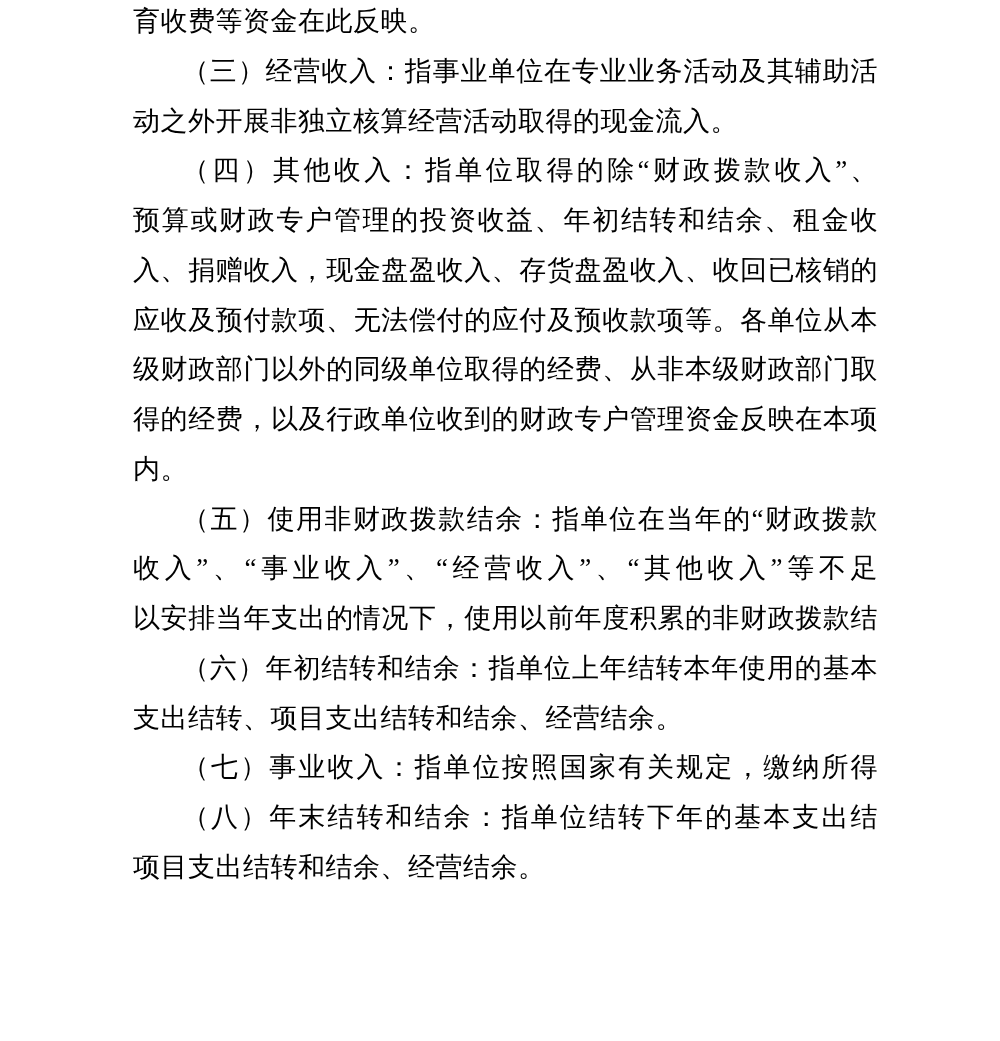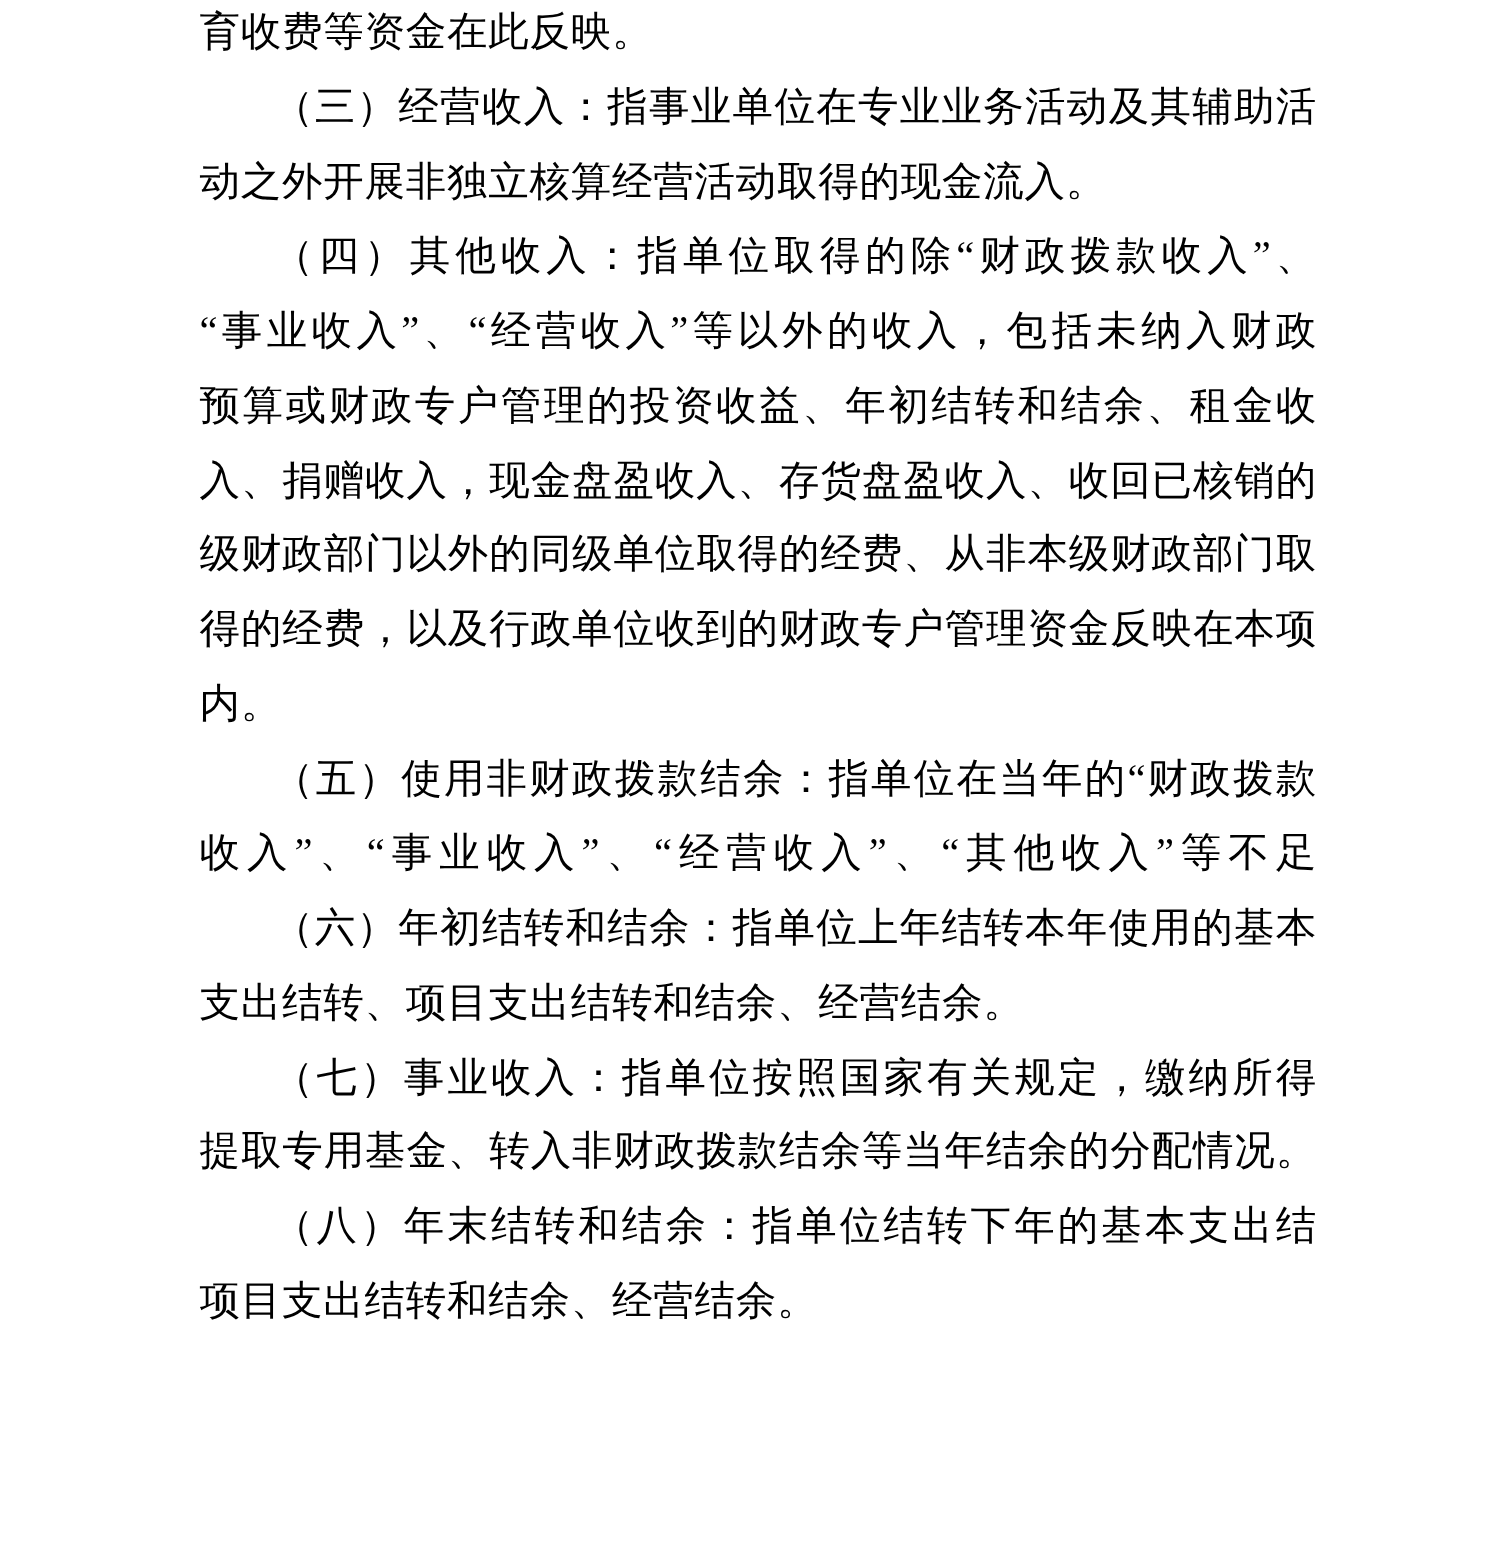--- a/index.html
+++ b/index.html
@@ -40,27 +40,27 @@
   }
 </style>
 </head>
 <body>
 
 <div class="doc">
   <div class="line"><span>育收费等资金在此反映。</span></div>
   <div class="line indent just"><b>（三）经营收入：</b><span>指事业单位在专业业务活动及其辅助活</span></div>
   <div class="line"><span>动之外开展非独立核算经营活动取得的现金流入。</span></div>
   <div class="line indent just"><b>（四）其他收入：</b><span>指单位取得的除“财政拨款收入”、</span></div>
-  <div class="line just"><span>“事业收入”、“经营收入”等以外的收入，包括未纳入财政</span></div>
   <div class="line just"><span>预算或财政专户管理的投资收益、年初结转和结余、租金收</span></div>
   <div class="line just"><span>入、捐赠收入，现金盘盈收入、存货盘盈收入、收回已核销的</span></div>
+  <div class="line just"><span>应收及预付款项、无法偿付的应付及预收款项等。各单位从本</span></div>
   <div class="line just"><span>级财政部门以外的同级单位取得的经费、从非本级财政部门取</span></div>
   <div class="line just"><span>得的经费，以及行政单位收到的财政专户管理资金反映在本项</span></div>
   <div class="line"><span>内。</span></div>
   <div class="line indent just"><b>（五）使用非财政拨款结余：</b><span>指单位在当年的“财政拨款</span></div>
   <div class="line just"><span>收入”、“事业收入”、“经营收入”、“其他收入”等不足</span></div>
+  <div class="line just"><span>以安排当年支出的情况下，使用以前年度积累的非财政拨款结</span></div>
   <div class="line indent just"><b>（六）年初结转和结余：</b><span>指单位上年结转本年使用的基本</span></div>
   <div class="line"><span>支出结转、项目支出结转和结余、经营结余。</span></div>
   <div class="line indent just"><b>（七）事业收入：</b><span>指单位按照国家有关规定，缴纳所得税、</span></div>
-  <div class="line just"><span>提取专用基金、转入非财政拨款结余等当年结余的分配情况。</span></div>
   <div class="line indent just"><b>（八）年末结转和结余：</b><span>指单位结转下年的基本支出结转、</span></div>
   <div class="line"><span>项目支出结转和结余、经营结余。</span></div>
 </div>
 
 </body></html>

